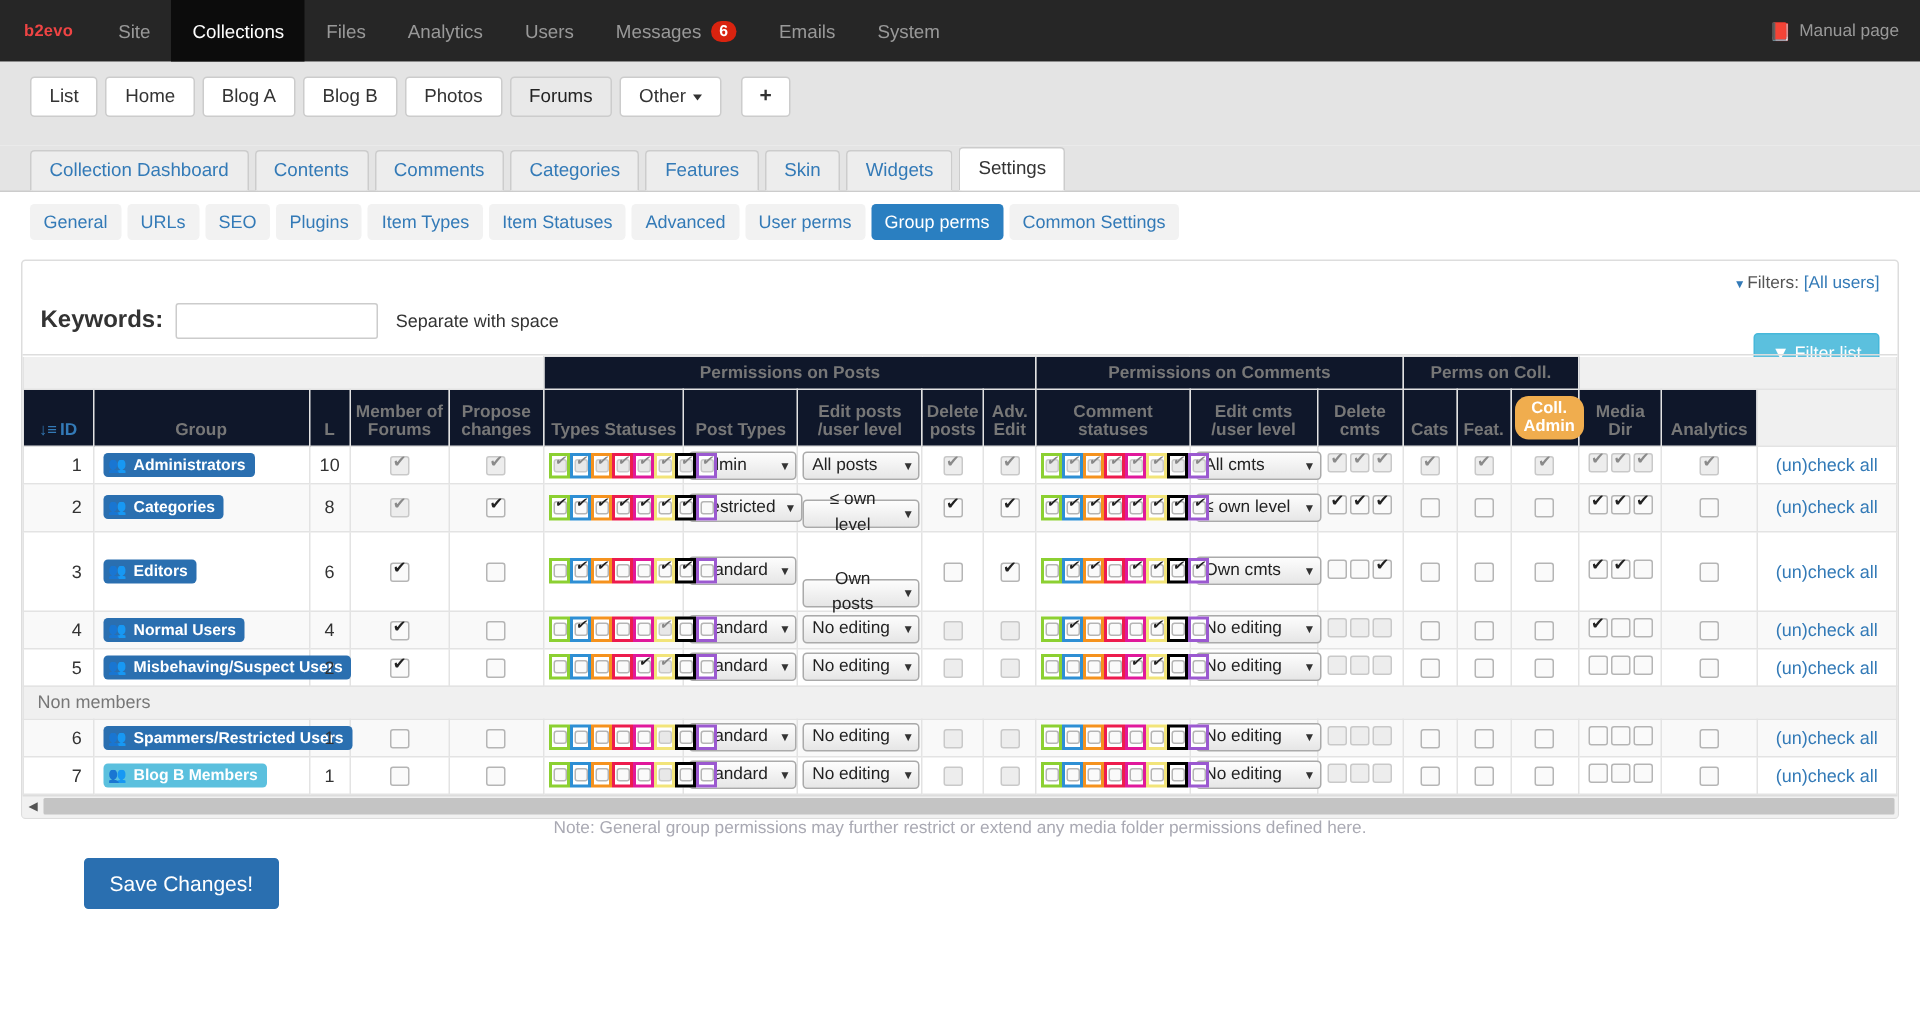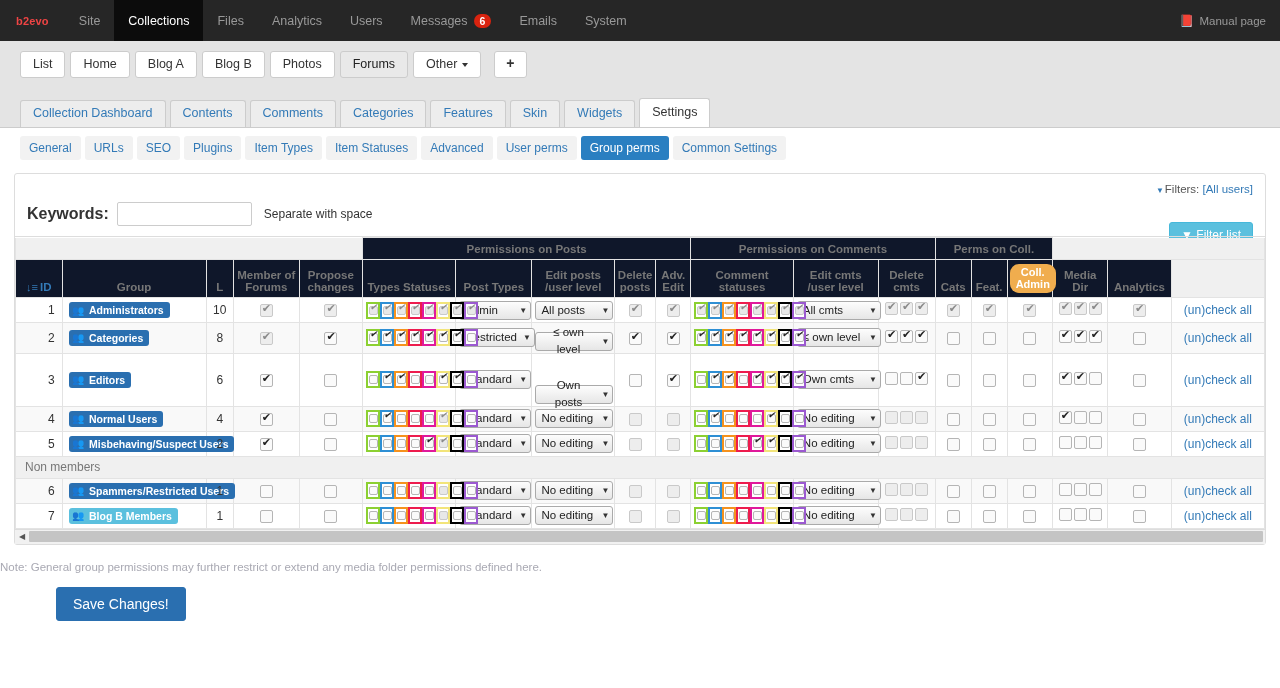--- a/index.html
+++ b/index.html
@@ -113,21 +113,21 @@
     font-size:11.5px; height:19px; line-height:17px; display:inline-flex; align-items:center;
     padding:0 3px 0 5px; color:#222; min-width:68px; justify-content:space-between; cursor:pointer;
   }
   .sel .ar { font-size:8px; margin-left:6px; color:#333;}
 
   
   .hscroll { height:15px; background:#f1f1f1; border-top:1px solid #ddd; display:flex; align-items:center; }
   .hscroll .lar { width:14px; text-align:center; font-size:8px; color:#555; }
   .hthumb { flex:1; height:11px; background:#c4c4c4; border-radius:1px; margin-right:2px;}
 
-  .note { color:#a9a9b3; font-size:11.5px; margin-top:16px; }
+  .note { text-align:center; color:#a9a9b3; font-size:11.5px; }
   .btn-save {
     background:#2a6fb0; border:1px solid #2a6fb0; color:#fff; border-radius:3px;
     font-size:14px; padding:8px 16px; margin:14px 0 0 56px; cursor:pointer; font-family:inherit;
   }
 </style>
 </head>
 <body>
 
 
 

